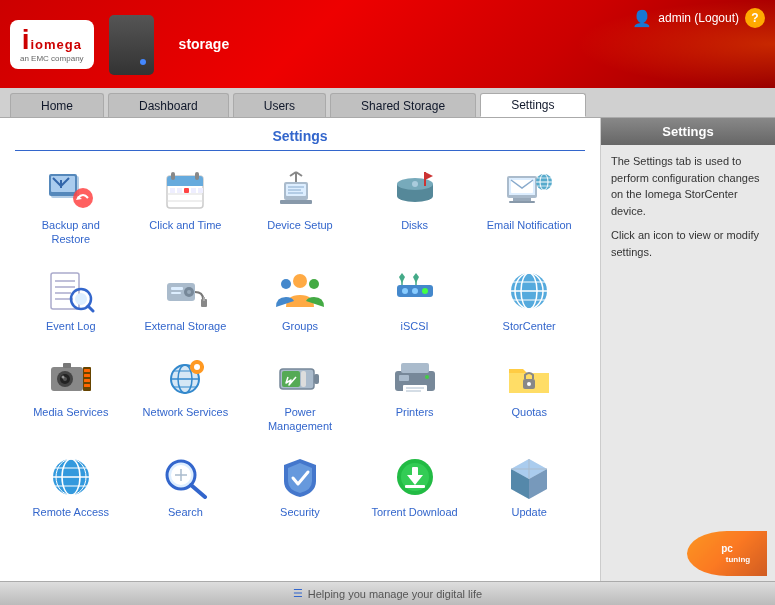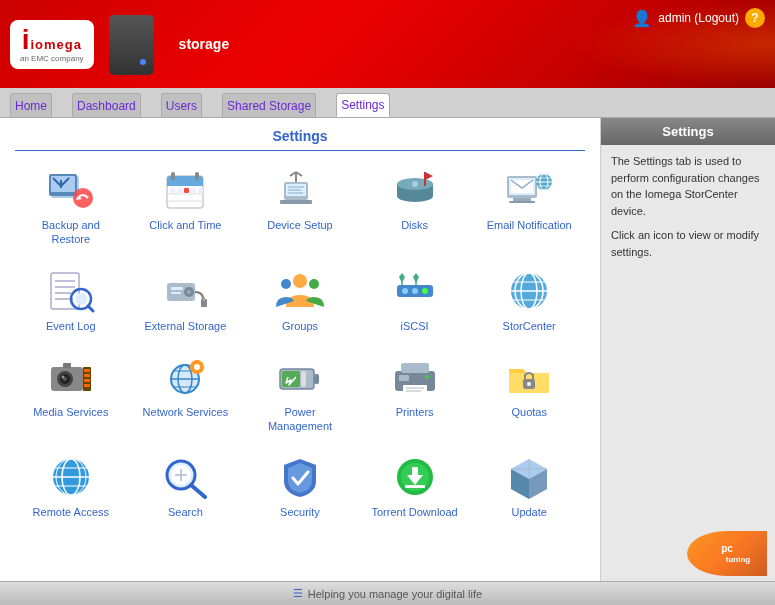--- a/index.html
+++ b/index.html
@@ -113,29 +113,29 @@
     
     .nav-tabs {
       background: #d0d0d0;
       display: flex;
       align-items: flex-end;
       padding: 0 10px;
       height: 30px;
       border-bottom: 1px solid #aaa;
     }
     .tab {
-      padding: 4px 4px;
+      padding: 4px 30px;
       background: #c0c0c0;
       border: 1px solid #aaa;
       border-bottom: none;
       border-radius: 3px 3px 0 0;
       cursor: pointer;
       font-size: 12px;
-      color: #6d28d9;
-      margin-right: 20px;
+      color: #0f172a;
+      margin-right: 4px;
       height: 24px;
       display: flex;
       align-items: center;
     }
     .tab.active {
       background: white;
       border-bottom: 1px solid white;
       z-index: 1;
     }
 

